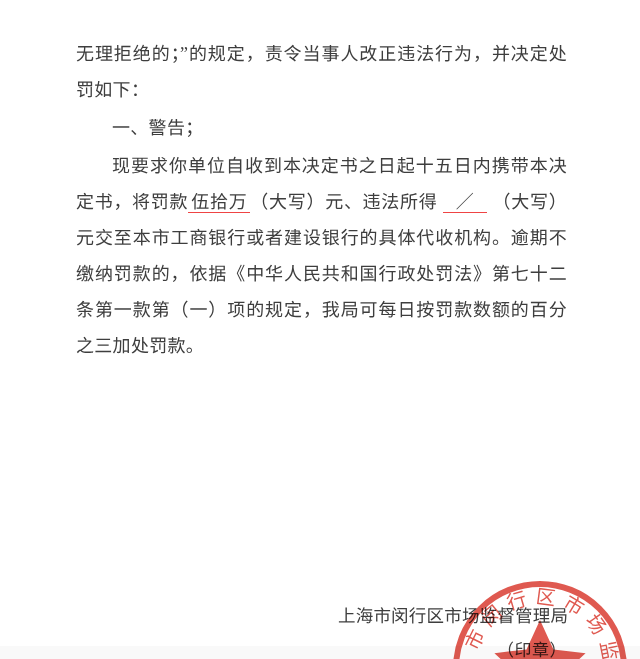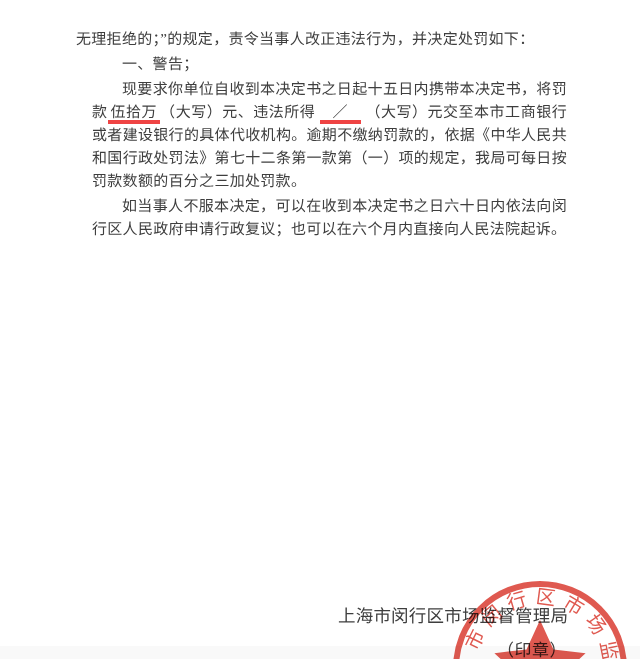--- a/index.html
+++ b/index.html
@@ -12,30 +12,30 @@
   .page{
     position:relative;
     width:640px;height:659px;
     margin:0 auto;
     background:var(--page-bg,#fff);
     overflow:hidden;
     color:var(--text-color,#3e3e3e);
   }
   .doc-body{
     position:absolute;
-    left:76px;top:26px;width:491px;
-    font-size:15px;
-    line-height:23px;
+    left:76px;top:34px;width:491px;
+    font-size:18px;
+    line-height:36px;
     text-align:justify;
     letter-spacing:0.3px;
   }
   .doc-body p{margin:2px 0;}
-  .doc-body p.indent{text-indent:2em;margin-left:16px;}
+  .doc-body p.indent{text-indent:2em;}
   .blank-field{
-    border-bottom:4px solid #ef4444;
+    border-bottom:1px solid #ef4444;
     padding:0 3px;
   }
   .blank-field.slash{
     padding:0 13px;
   }
   .agency-line{
     position:absolute;
     left:338px;top:602px;
     font-size:17.5px;
     letter-spacing:0.2px;
@@ -82,21 +82,20 @@
 <body>
 
 <div class="page">
 
   <div class="doc-body">
     <p>无理拒绝的；”的规定，责令当事人改正违法行为，并决定处罚如下：</p>
     <p class="indent">一、警告；</p>
     <p class="indent">
       <span>现要求你单位自收到本决定书之日起十五日内携带本决定书，将罚款</span><span class="blank-field">伍拾万</span><span>（大写）元、违法所得</span> <span class="blank-field slash">／</span> <span>（大写）元交至本市工商银行或者建设银行的具体代收机构。逾期不缴纳罚款的，依据《中华人民共和国行政处罚法》第七十二条第一款第（一）项的规定，我局可每日按罚款数额的百分之三加处罚款。</span>
     </p>
-    <p class="indent">如当事人不服本决定，可以在收到本决定书之日六十日内依法向闵行区人民政府申请行政复议；也可以在六个月内直接向人民法院起诉。</p>
   </div>
 
   <div class="agency-line">上海市闵行区市场监督管理局</div>
 
   <div class="seal-note">（印章）</div>
 
   <div class="bottom-band"></div>
 
   <svg class="seal-svg" viewBox="0 0 178 178" xmlns="http://www.w3.org/2000/svg">
     <defs>

